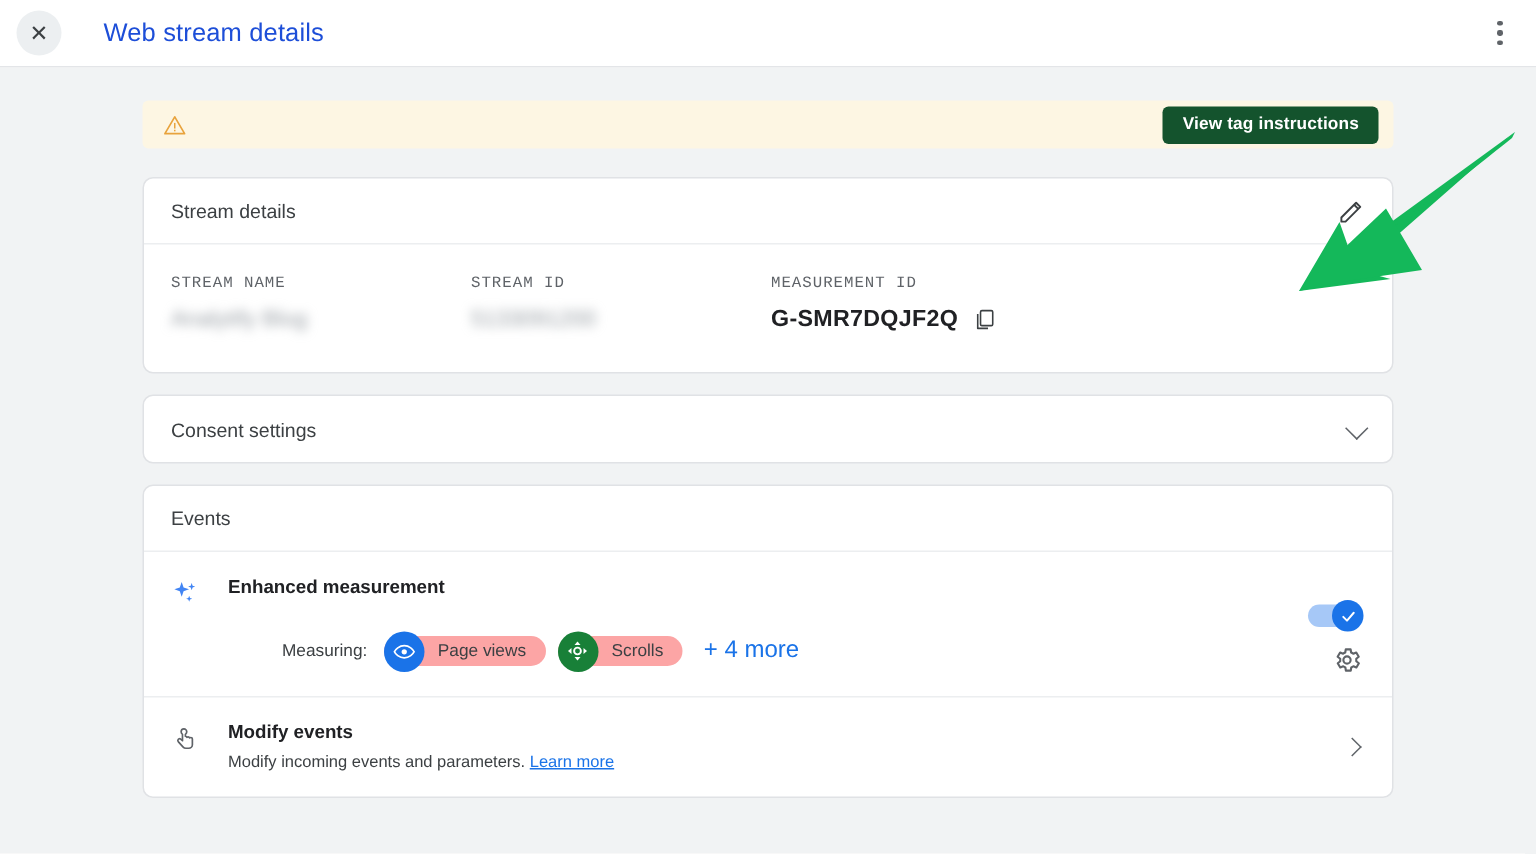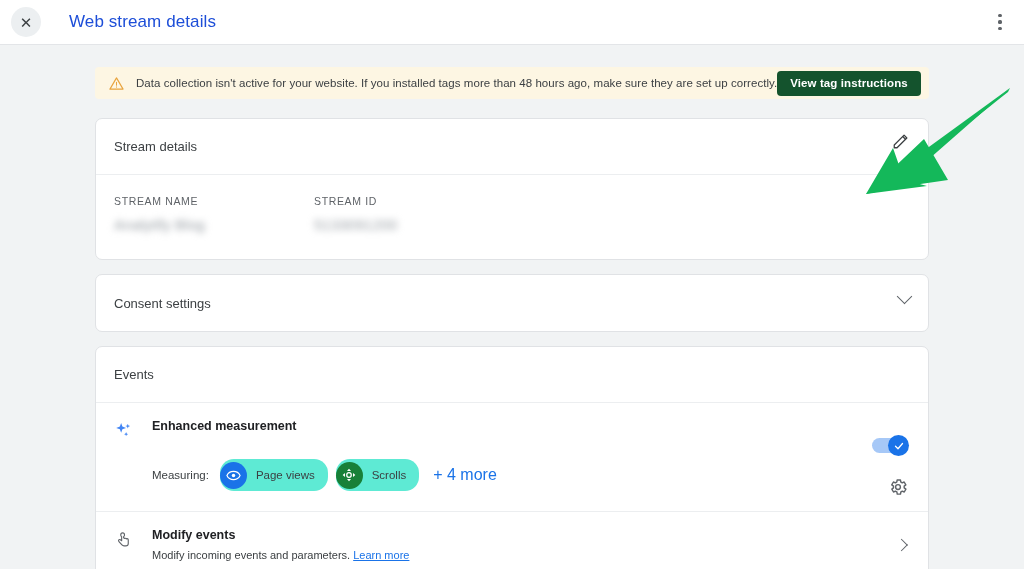--- a/index.html
+++ b/index.html
@@ -76,21 +76,21 @@
 
   
   .card {
     background: #fff;
     border: 1px solid #e0e2e5;
     border-radius: 7px;
     margin-bottom: 14px;
     overflow: hidden;
   }
   .card-head {
-    height: 56px;
+    height: 44px;
     display: flex; align-items: center;
     padding: 0 18px;
     font-size: 13px; color: #3c4043;
     position: relative;
   }
   .card-head.bordered { border-bottom: 1px solid #eceef0; }
   .edit-ico {
     position: absolute; right: 18px; top: 13px;
     width: 18px; height: 18px; cursor: pointer;
   }
@@ -107,20 +107,21 @@
   .sd-body {
     display: flex;
     padding: 20px 18px 26px 18px;
   }
   .sd-col { flex: 0 0 200px; }
   .sd-col.last { flex: 0 0 auto; }
   .sd-label {
     font-size: 10.5px; color: #5f6368;
     letter-spacing: .65px;
     margin-bottom: 9px;
+    font-family: Liberation Mono, monospace;
   }
   .sd-value { font-size: 15px; color: #202124; }
   .sd-value.redacted {
     color: #9aa0a6;
     filter: blur(3.6px);
     -webkit-filter: blur(3.6px);
     user-select: none;
   }
   .mid-row { display: flex; align-items: center; gap: 10px; }
   .mid-value { font-size: 15.5px; font-weight: bold; color: #202124; letter-spacing: .2px; }
@@ -154,27 +155,28 @@
     position: absolute; right: -3px; top: -3px;
     width: 21px; height: 21px; border-radius: 50%;
     background: #1a73e8;
     display: flex; align-items: center; justify-content: center;
   }
 
   
   .measuring {
     display: flex; align-items: center;
     margin-top: 26px;
+    margin-left: 36px;
   }
   .measuring-label { font-size: 11.5px; color: #3c4043; margin-right: 11px; }
   .chip {
     display: flex; align-items: center;
-    background: #5eead4;
+    background: #fca5a5;
     border-radius: 14px;
-    height: 32px;
+    height: 20px;
     padding-right: 13px;
     margin-right: 8px;
     cursor: pointer;
   }
   .chip-ico {
     width: 27px; height: 27px; border-radius: 50%;
     display: flex; align-items: center; justify-content: center;
     flex: 0 0 27px;
   }
   .chip-label { font-size: 11.5px; color: #3c4043; margin-left: 9px; white-space: nowrap; }
@@ -218,21 +220,20 @@
   <div class="content">
 
     <div class="banner">
       <span class="warn-ico">
         <svg width="15" height="15" viewBox="0 0 24 24">
           <path d="M12 3 L22.5 21 L1.5 21 Z" fill="none" stroke="#e8a33d" stroke-width="1.8" stroke-linejoin="round"></path>
           <rect x="11.2" y="9.5" width="1.6" height="6" fill="#e8a33d"></rect>
           <rect x="11.2" y="16.8" width="1.6" height="1.7" fill="#e8a33d"></rect>
         </svg>
       </span>
-      <span class="banner-text">Data collection isn't active for your website. If you installed tags more than 48 hours ago, make sure they are set up correctly.</span>
       <button class="banner-btn">View tag instructions</button>
     </div>
 
     <div class="card">
       <div class="card-head bordered">
         <span>Stream details</span>
         <span class="edit-ico">
           <svg width="18" height="18" viewBox="0 0 24 24">
             <path d="M3 17.3 L16.1 4.2 L19.8 7.9 L6.7 21 L3 21 Z" fill="none" stroke="#3c4043" stroke-width="1.7" stroke-linejoin="round"></path>
             <path d="M14.3 6 L18 9.7" stroke="#3c4043" stroke-width="1.7"></path>
@@ -245,20 +246,32 @@
           <div class="sd-label">STREAM NAME</div>
           <div class="sd-value redacted">Analytify Blog</div>
         </div>
 
 
         <div class="sd-col">
           <div class="sd-label">STREAM ID</div>
           <div class="sd-value redacted">5133091200</div>
         </div>
 
+        <div class="sd-col last">
+          <div class="sd-label">MEASUREMENT ID</div>
+          <div class="mid-row">
+            <span class="mid-value">G-SMR7DQJF2Q</span>
+            <span class="copy-ico">
+              <svg width="15" height="16" viewBox="0 0 24 24">
+                <rect x="7.5" y="2.5" width="13" height="16" rx="1.5" fill="none" stroke="#3c4043" stroke-width="1.7"></rect>
+                <path d="M4.5 6 L4.5 21.5 L15.5 21.5" fill="none" stroke="#3c4043" stroke-width="1.7" stroke-linejoin="round"></path>
+              </svg>
+            </span>
+          </div>
+        </div>
       </div>
     </div>
 
     <div class="card">
       <div class="card-head">
         <span>Consent settings</span>
         <span class="chev-down"></span>
       </div>
     </div>
 

